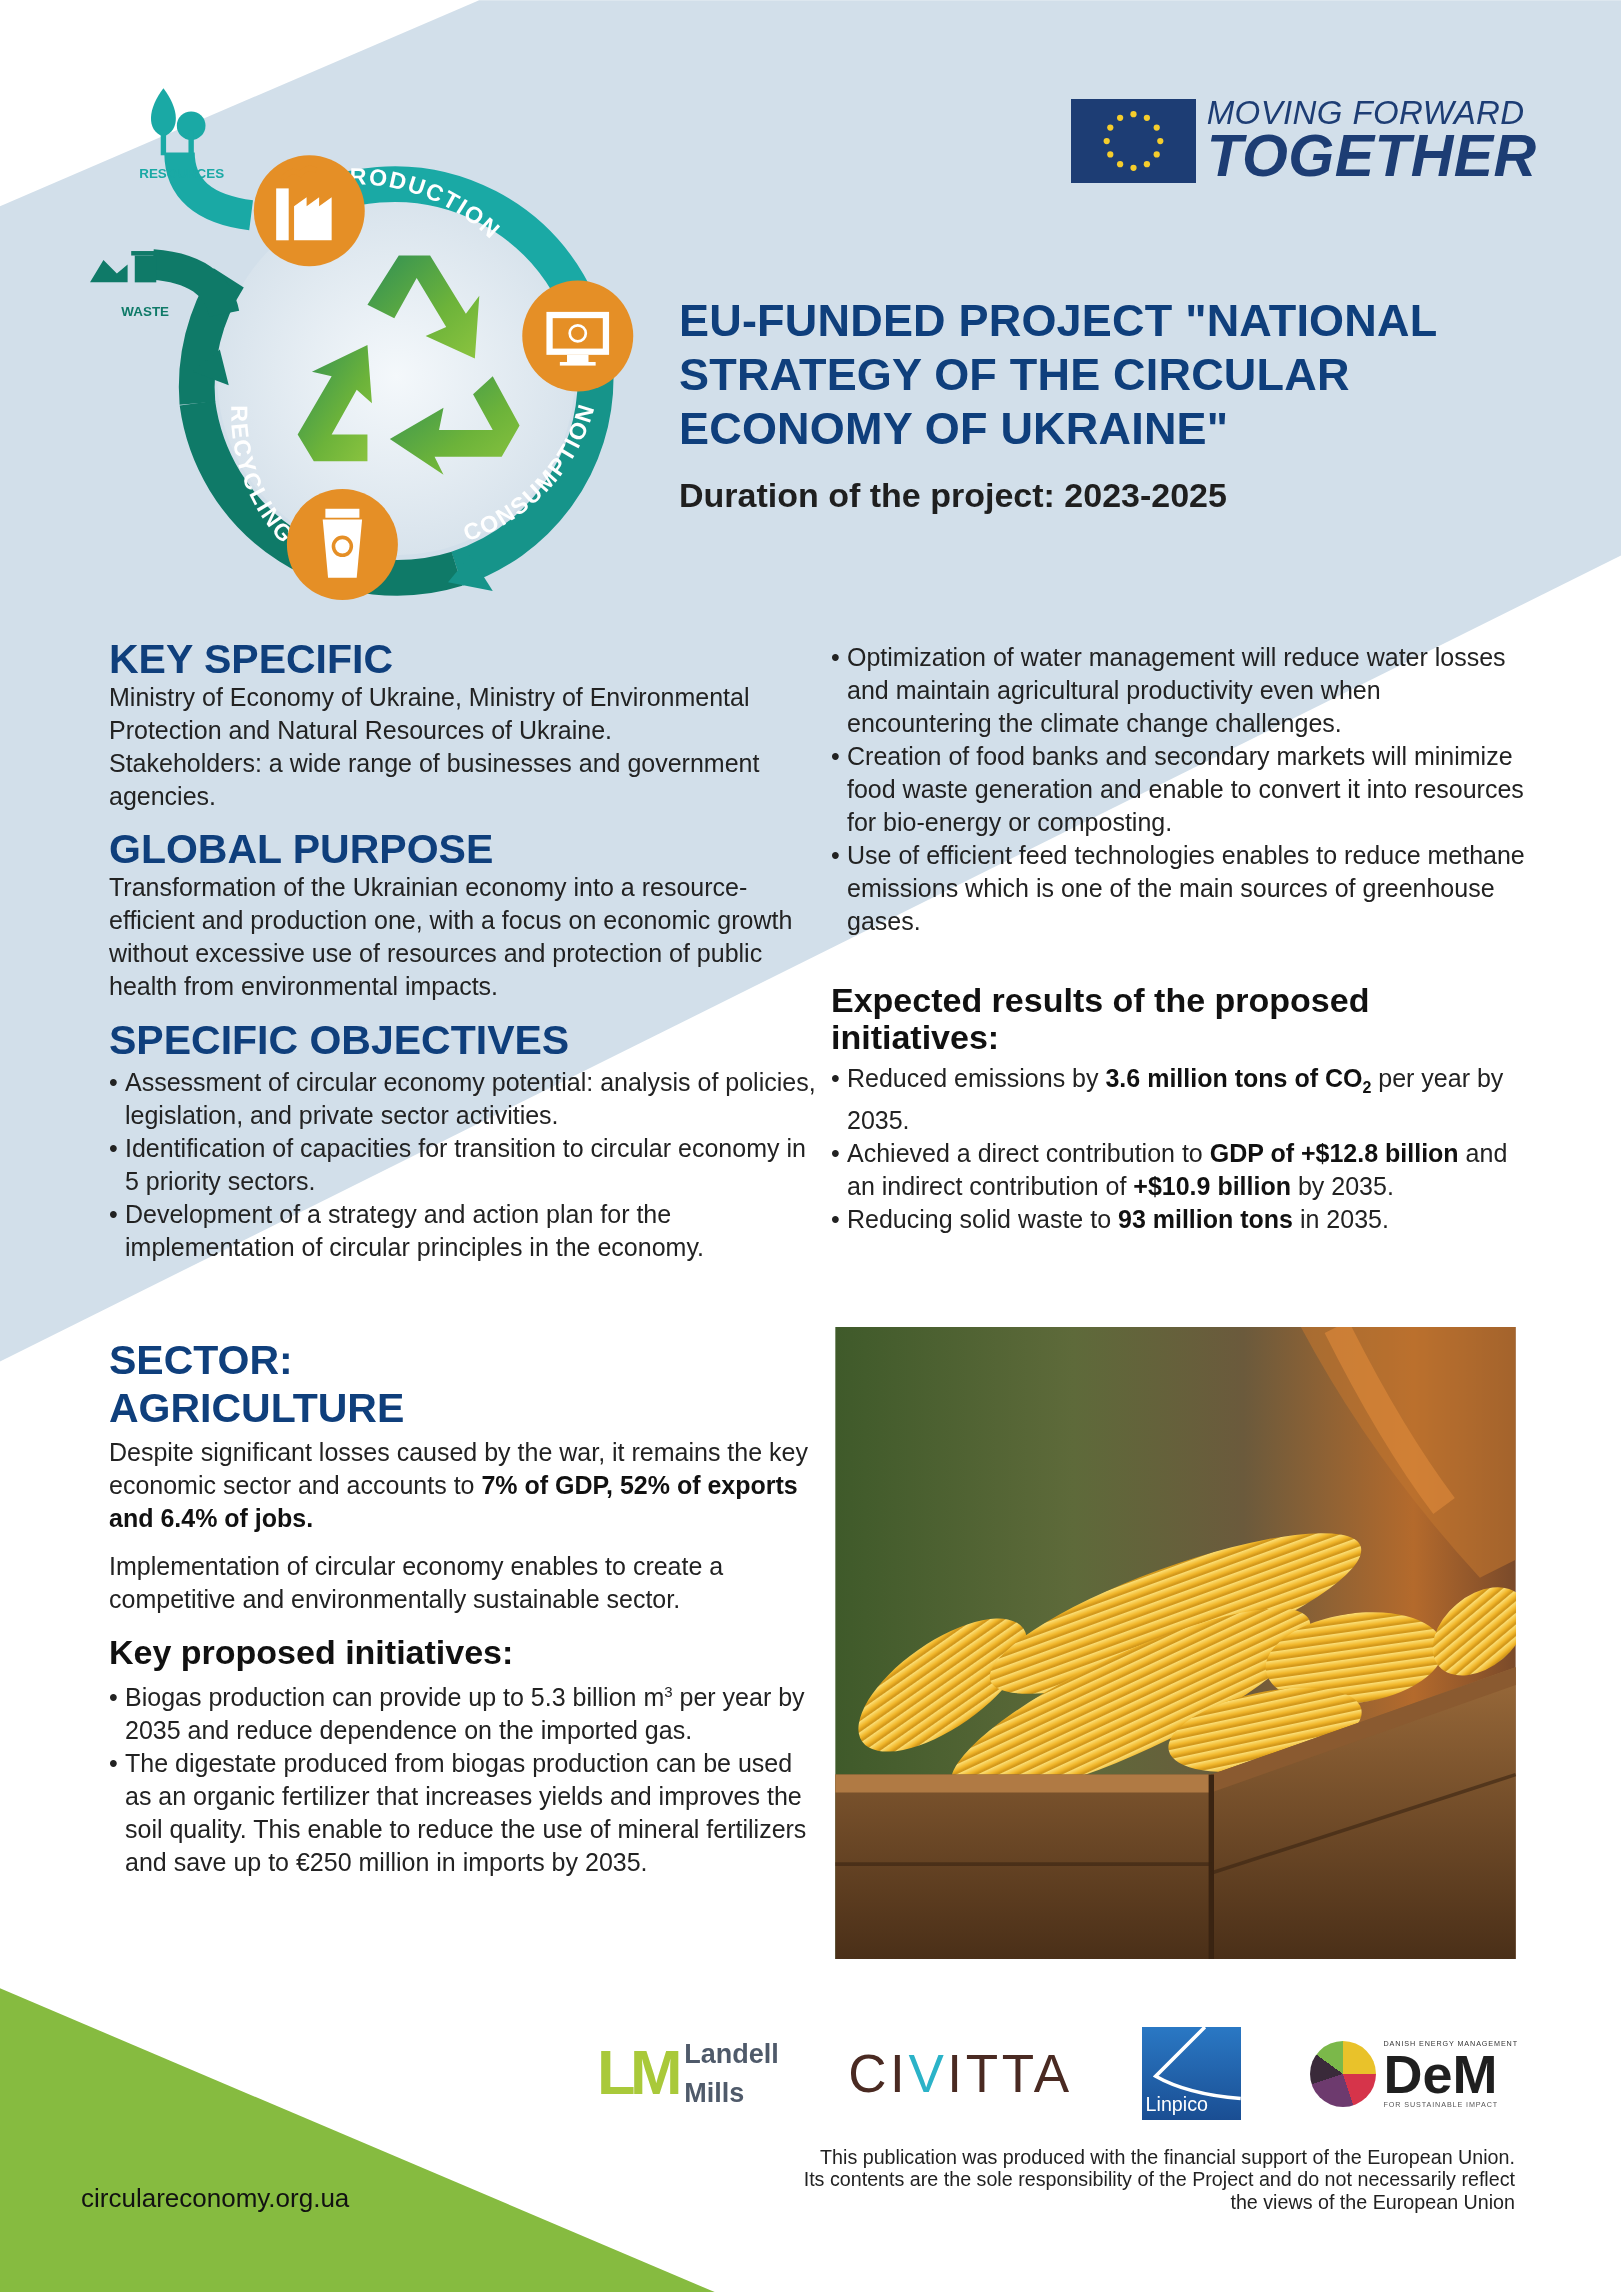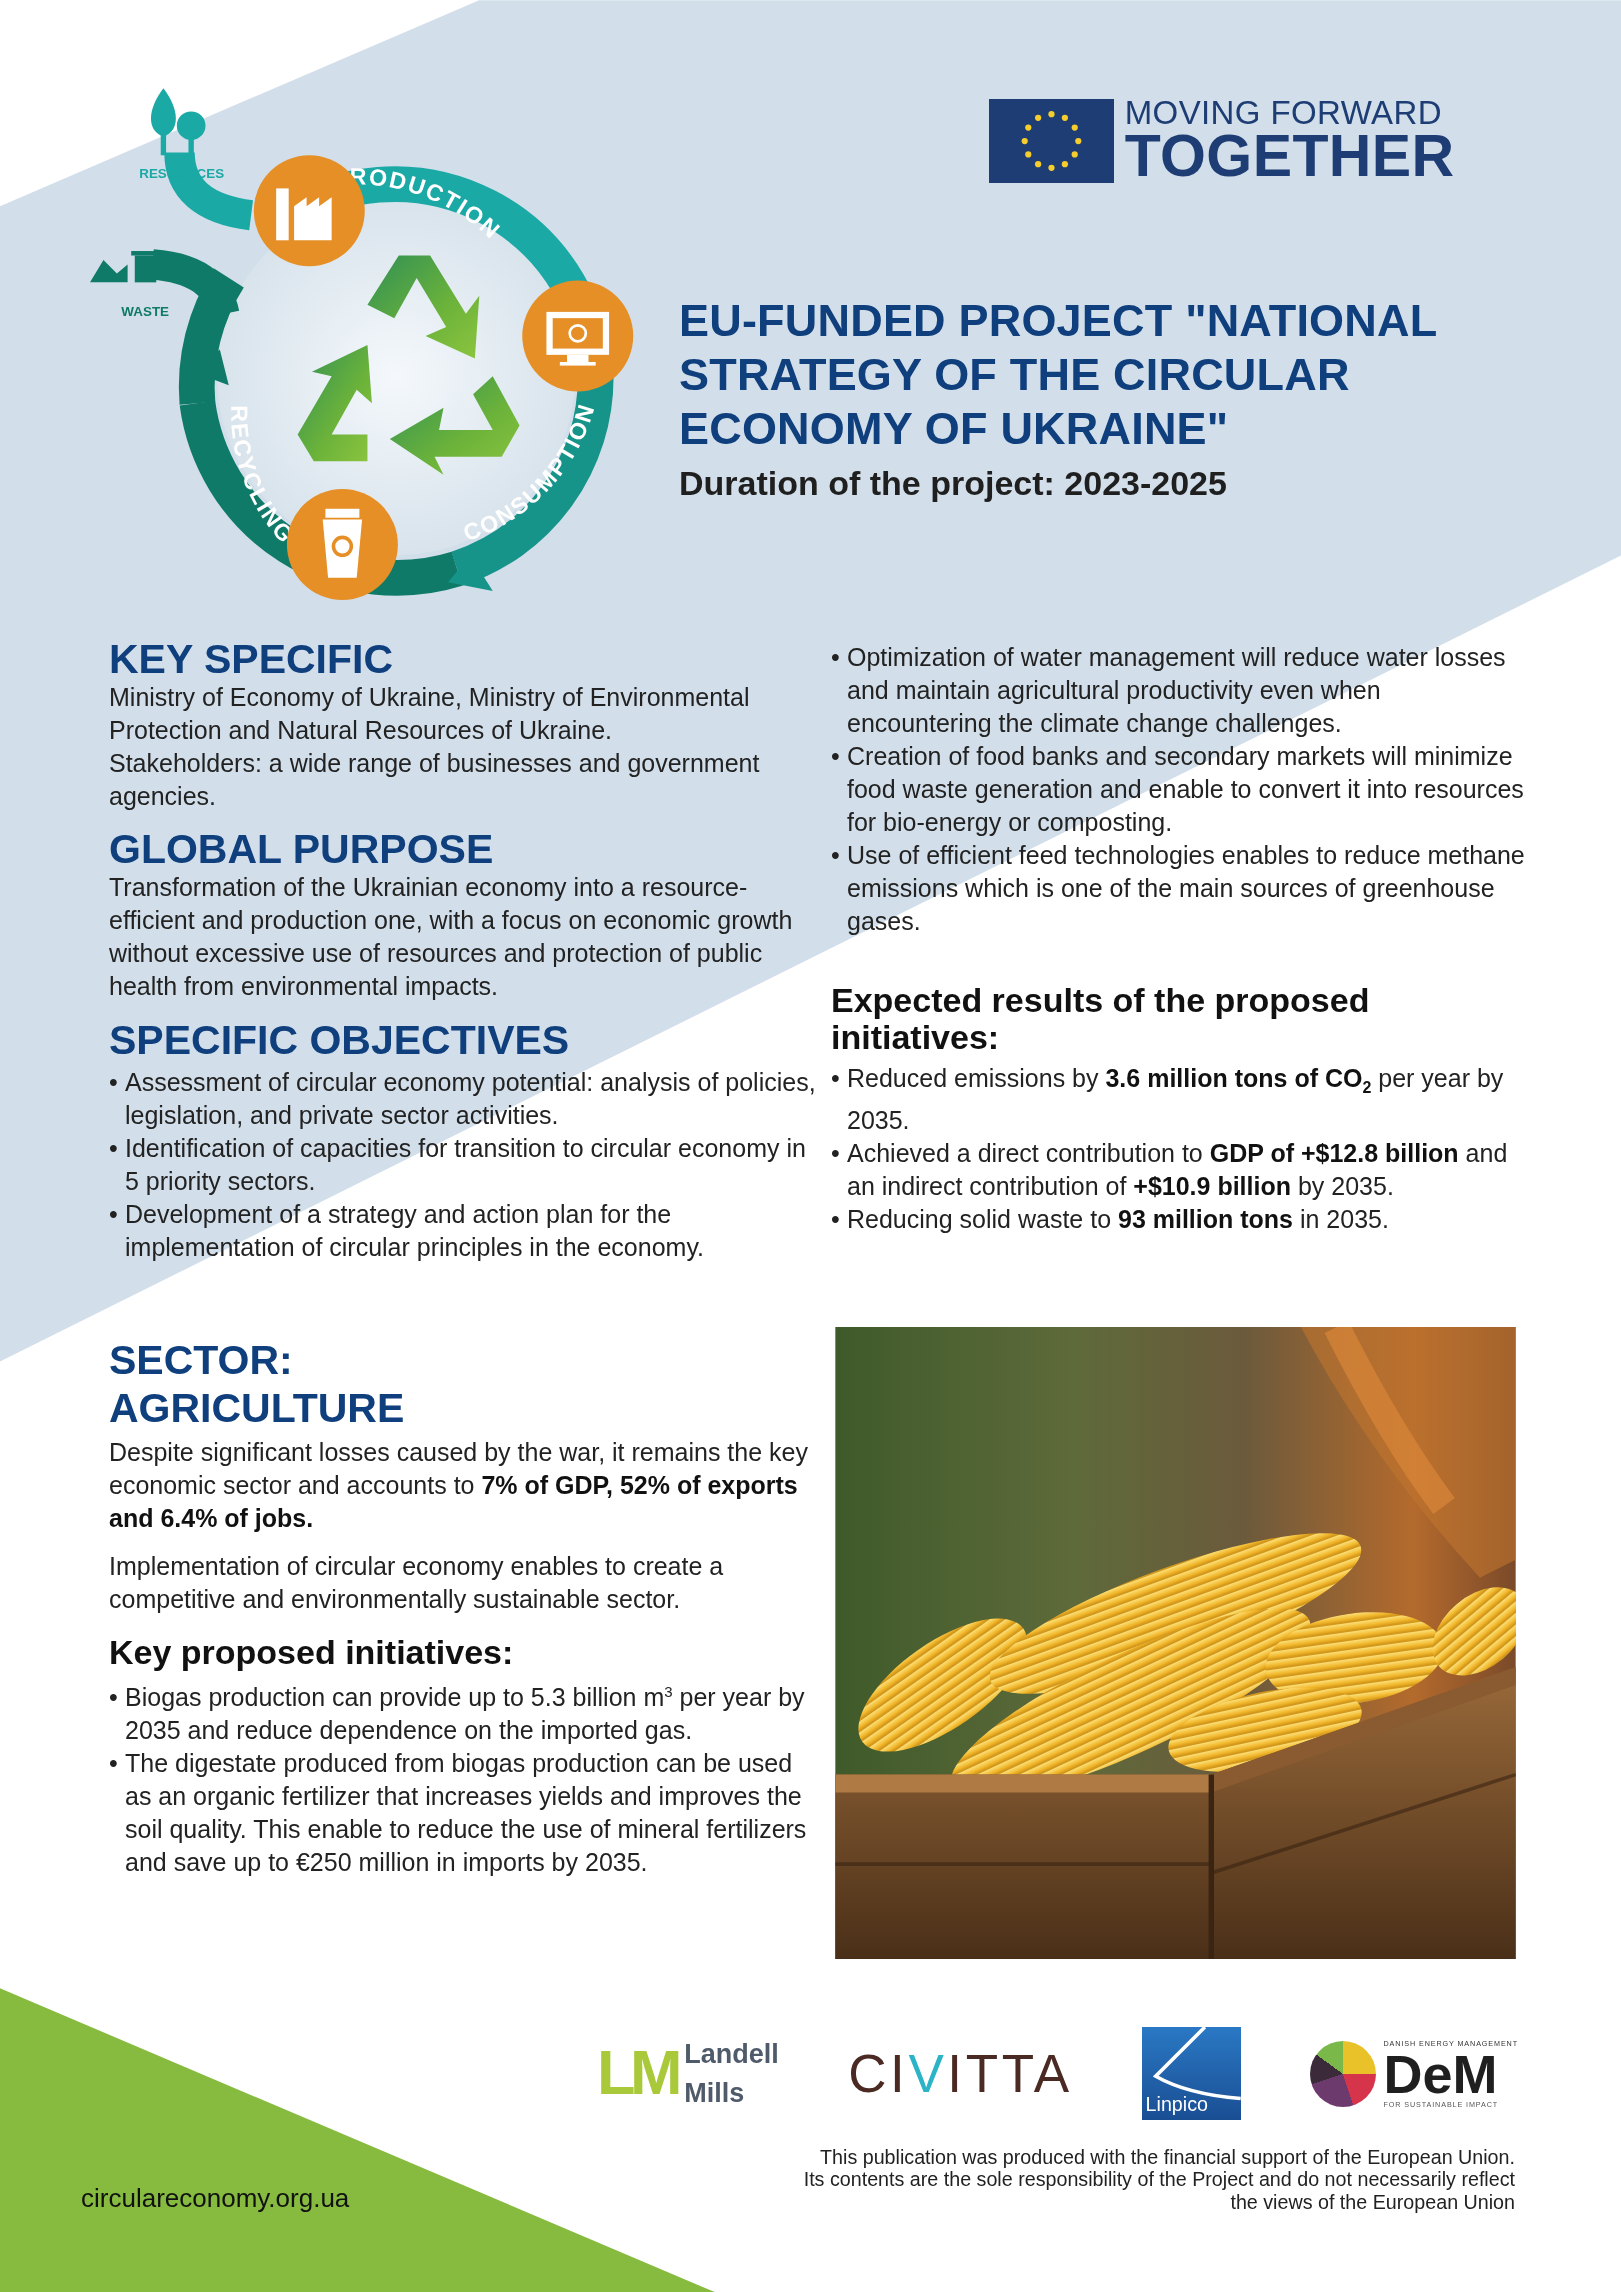--- a/index.html
+++ b/index.html
@@ -6,28 +6,28 @@
   body {
     width: 1621px; height: 2293px; position: relative; overflow: hidden;
     background: #ffffff;
     font-family: "Liberation Sans", "DejaVu Sans", sans-serif;
     color: #1f1f1f;
   }
   .bg-layer { position: absolute; left: 0; top: 0; width: 1621px; height: 2293px; }
   .abs { position: absolute; }
 
   
-  .eu-logo { left: 989px; top: 97px; width: 488px; height: 88px; display: flex; align-items: center; }
+  .eu-logo { left: 1071px; top: 97px; width: 488px; height: 88px; display: flex; align-items: center; font-style: italic; }
   .eu-flag { width: 125px; height: 84px; background: #1d3d74; position: relative; flex: none; }
   .eu-text { margin-left: 10.7px; color: #1d3d74; line-height: 1; }
   .eu-text .l1 { font-size: 33px; font-weight: 400; letter-spacing: 0.4px; }
   .eu-text .l2 { font-size: 59px; font-weight: 700; letter-spacing: 0.4px; margin-top: -1.8px; }
 
   .title { left: 679px; top: 294px; width: 806px; font-size: 45px; line-height: 54px; font-weight: 700; color: #0f3f7c; letter-spacing: 0.2px; }
-  .duration { left: 679px; top: 464px; font-size: 34px; font-weight: 700; color: #1f1f1f; }
+  .duration { left: 679px; top: 476px; font-size: 34px; font-weight: 700; color: #1f1f1f; }
 
   .h-blue { font-size: 41px; font-weight: 700; color: #0f3f7c; line-height: 1.05; margin: 0; }
   .h-black { font-size: 34px; font-weight: 700; color: #111; line-height: 1.1; margin: 0; }
   .p { font-size: 25px; line-height: 33px; margin: 0; color: #222; }
   ul.bul { list-style: none; margin: 0; padding: 0; }
   ul.bul li { font-size: 25px; line-height: 33px; padding-left: 16px; text-indent: -16px; color: #222; }
   ul.bul li::before { content: "\2022"; display: inline-block; width: 16px; text-indent: 0; }
   b { font-weight: 700; color: #111; }
 
   .col-left { left: 109px; width: 708px; }

